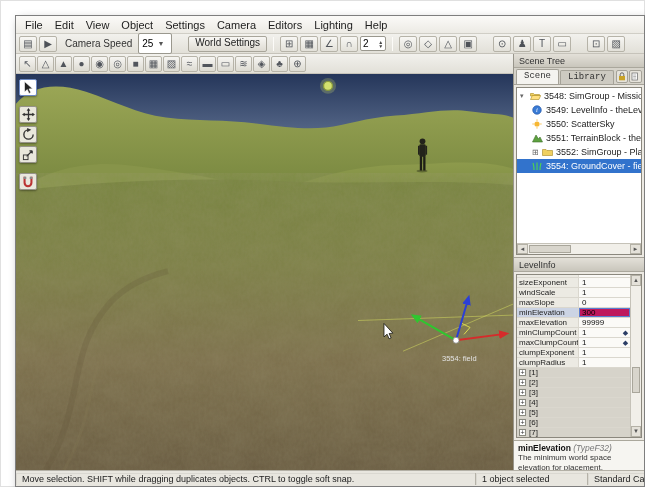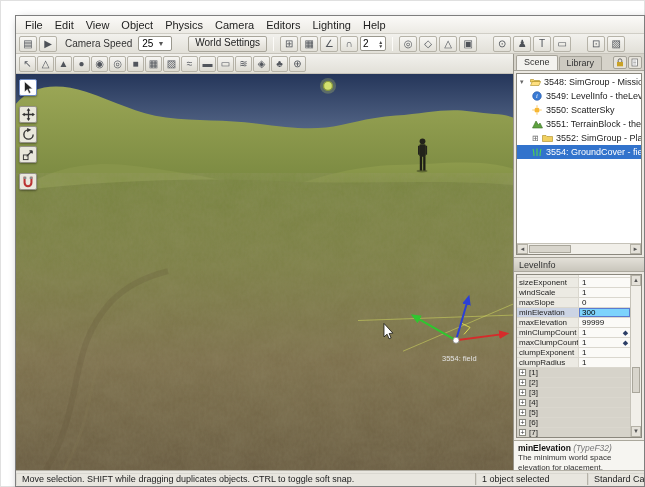--- a/index.html
+++ b/index.html
@@ -9,21 +9,21 @@
 
   
   .menubar{height:18px;background:linear-gradient(#fbfaf8,#eceae4);border-bottom:1px solid #d0cec6;display:flex;align-items:center;padding-left:3px;flex:0 0 auto;}
   .menu-item{font-size:11px;color:#1d1d1d;padding:1px 6px;cursor:default;}
 
   
   .toolbar{height:20px;background:linear-gradient(#f2f1ed,#e2e0d8);border-bottom:1px solid #c6c3ba;display:flex;align-items:center;padding:0 3px;gap:2px;flex:0 0 auto;}
   .tb{width:18px;height:16px;font-size:10px;line-height:14px;text-align:center;color:#4e5258;background:linear-gradient(#f8f7f4,#e3e1d9);border:1px solid #b6b3a8;border-radius:2px;padding:0;cursor:pointer;}
   .tb2{width:17px;height:16px;font-size:10px;line-height:14px;text-align:center;color:#51555c;background:linear-gradient(#f6f5f2,#dddbd2);border:1px solid #b6b3a8;border-radius:2px;padding:0;cursor:pointer;}
   .tb-label{font-size:10px;color:#333;padding:0 4px 0 6px;}
-  .combo{height:15px;min-width:34px;background:#fff;border:1px solid #9a988e;border-radius:2px;font-size:10px;display:flex;align-items:center;gap:4px;padding:0 3px;cursor:pointer;}
+  .combo{height:21px;min-width:34px;background:#fff;border:1px solid #9a988e;border-radius:2px;font-size:10px;display:flex;align-items:center;gap:4px;padding:0 3px;cursor:pointer;}
   .combo .caret{font-size:7px;color:#555;}
   .tb-btn{height:16px;background:linear-gradient(#f8f7f4,#dedbd2);border:1px solid #a8a59a;border-radius:2px;font-size:10px;color:#222;display:flex;align-items:center;gap:4px;padding:0 6px;cursor:pointer;flex-direction:column;}
   .tb-btn .caret{font-size:7px;color:#555;}
   .sep{width:1px;height:14px;background:#b5b2a8;border-right:1px solid #fcfbf8;margin:0 4px;}
   .gap{width:12px;}
   .spinner{height:15px;width:26px;background:#fff;border:1px solid #9a988e;border-radius:2px;font-size:10px;display:flex;align-items:center;justify-content:space-between;padding:0 2px;cursor:pointer;}
   .spinner .ud{display:flex;flex-direction:column;font-size:5px;line-height:4px;color:#444;}
 
   
   .main-row{flex:1;display:flex;min-height:0;}
@@ -33,21 +33,21 @@
   .palette{position:absolute;left:3px;top:5px;display:flex;flex-direction:column;gap:3px;}
   .pbtn{width:18px;height:17px;background:rgba(238,236,229,.95);border:1px solid #96938a;border-radius:2px;display:flex;align-items:center;justify-content:center;box-shadow:0 1px 2px rgba(0,0,0,.35);padding:0;cursor:pointer;}
   .pbtn.active{background:#ffffff;border-color:#6d89c2;}
   .pgap{height:4px;}
 
   
   .right-col{width:131px;border-left:1px solid #98958b;background:#ece9e2;display:flex;flex-direction:column;flex:0 0 auto;}
   .panel-header{height:14px;background:linear-gradient(#e3e0d8,#c9c6bc);border-bottom:1px solid #aaa79c;font-size:9px;color:#333;display:flex;align-items:center;padding-left:5px;flex:0 0 auto;}
   .scene-panel{height:204px;display:flex;flex-direction:column;flex:0 0 auto;border-bottom:1px solid #a5a298;}
   .tabs{height:17px;background:#d6d3ca;border-bottom:1px solid #a5a298;display:flex;align-items:flex-end;padding:2px 2px 0 2px;gap:1px;flex:0 0 auto;}
-  .tab{font-size:9px;color:#333;background:#cdcac1;border:1px solid #a5a298;border-bottom:none;border-radius:2px 2px 0 0;padding:1px 7px 2px 7px;cursor:pointer;}
+  .tab{font-size:9px;color:#333;background:#cdcac1;border:1px solid #a5a298;border-bottom:none;border-radius:2px 2px 0 0;padding:1px 7px 2px 7px;cursor:pointer;font-family:Liberation Mono, monospace;}
   .tab.active{background:#f4f3ef;padding-bottom:3px;}
   .tabs .spacer{flex:1;}
   .mini-btn{width:14px;height:13px;background:#e6e3db;border:1px solid #a5a298;border-radius:2px;display:flex;align-items:center;justify-content:center;margin-bottom:1px;padding:0;cursor:pointer;}
   .tree{flex:1;margin:2px;background:#fff;border:1px solid #8b887e;display:flex;flex-direction:column;min-height:0;}
   .tree-rows{flex:1;overflow:hidden;padding-top:1px;}
   .tree-row{height:14px;display:flex;align-items:center;gap:3px;padding-left:3px;font-size:9px;color:#1c1c1c;white-space:nowrap;overflow:hidden;cursor:default;}
   .tree-row.child{padding-left:15px;}
   .tree-row.selected{background:#3273cc;color:#fff;}
   .texp{width:7px;font-size:7px;color:#666;flex:0 0 auto;}
   .ticon{width:11px;height:10px;flex:0 0 auto;display:flex;align-items:center;}
@@ -58,21 +58,21 @@
 
   
   .inspector-panel{flex:1;display:flex;flex-direction:column;min-height:0;}
   .insp-body{flex:1;margin:2px;border:1px solid #8b887e;background:#eceae3;display:flex;min-height:0;}
   .insp-rows{flex:1;overflow:hidden;}
   .irow{height:10px;display:flex;border-bottom:1px solid #dad7ce;background:#f4f3ee;align-items:stretch;cursor:default;}
   .irow.partial{height:3px;}
   .iname{width:62px;font-size:8px;line-height:9px;color:#222;padding:0 2px;border-right:1px solid #dad7ce;background:#eceae3;overflow:hidden;white-space:nowrap;flex:0 0 auto;}
   .ival{flex:1;font-size:8px;line-height:9px;color:#111;padding:0 3px;background:#fbfaf7;overflow:hidden;white-space:nowrap;}
   .irow.editing .iname{background:#ccd4e4;}
-  .iedit{flex:1;font-family:"Liberation Sans",sans-serif;font-size:8px;border:1px solid #5a7bd0;margin:0;padding:0 2px;min-width:0;background:#7dd3fc;}
+  .iedit{flex:1;font-family:"Liberation Sans",sans-serif;font-size:8px;border:1px solid #5a7bd0;margin:0;padding:0 2px;min-width:0;background:#be185d;}
   .stepper{width:9px;background:#fbfaf7;font-size:7px;line-height:9px;text-align:center;color:#2c3e66;cursor:pointer;}
   .irow.arr{background:#d6d3ca;align-items:center;gap:3px;padding-left:2px;height:10px;}
   .expander{width:7px;height:7px;border:1px solid #8a8a80;background:#fff;font-size:7px;line-height:5px;text-align:center;color:#333;flex:0 0 auto;cursor:pointer;}
   .aname{font-size:8px;color:#222;}
   .vscroll{width:11px;border-left:1px solid #c5c2b8;background:#f1efe9;display:flex;flex-direction:column;flex:0 0 auto;}
   .vscroll .sb-arrow{width:auto;height:11px;}
   .sb-trough-v{flex:1;position:relative;}
   .sb-thumb-v{position:absolute;left:1px;right:1px;top:58%;height:26px;background:#d8d5cc;border:1px solid #a9a69b;cursor:pointer;}
   .insp-desc{height:30px;border-top:1px solid #aaa79c;background:#f6f5f1;padding:2px 4px;flex:0 0 auto;overflow:hidden;}
   .fline{font-size:8.5px;}
@@ -91,21 +91,21 @@
 <body>
 
 <div class="stage">
   <div class="app-window">
 
     <div class="menubar">
       <span class="menu-item">File</span>
       <span class="menu-item">Edit</span>
       <span class="menu-item">View</span>
       <span class="menu-item">Object</span>
-      <span class="menu-item">Physics</span>
+      <span class="menu-item">Settings</span>
       <span class="menu-item">Camera</span>
       <span class="menu-item">Editors</span>
       <span class="menu-item">Lighting</span>
       <span class="menu-item">Help</span>
     </div>
 
     <div class="toolbar">
       <button class="tb">▤</button>
       <button class="tb">▶</button>
       <span class="tb-label">Camera Speed</span>
@@ -284,20 +284,23 @@
                   <path d="M2,1 h3 v2.6 h-3 z M9,1 h3 v2.6 h-3 z" fill="#8a8a8a"></path>
                 </svg>
             </button>
           </div>
         </div>
       </div>
 
       <div class="right-col">
 
         <div class="scene-panel">
+          <div class="panel-header">
+            <span>Scene Tree</span>
+          </div>
           <div class="tabs">
             <span class="tab active">Scene</span>
             <span class="tab">Library</span>
             <span class="spacer"></span>
             <button class="mini-btn">
               <svg width="8" height="9" viewBox="0 0 8 9">
                   <path d="M2.2,4 V2.6 a1.8,1.8 0 0 1 3.6,0 V4" fill="none" stroke="#666" stroke-width="1"></path>
                   <rect x="1" y="4" width="6" height="4.3" fill="#c9a227"></rect>
                 </svg>
             </button>

